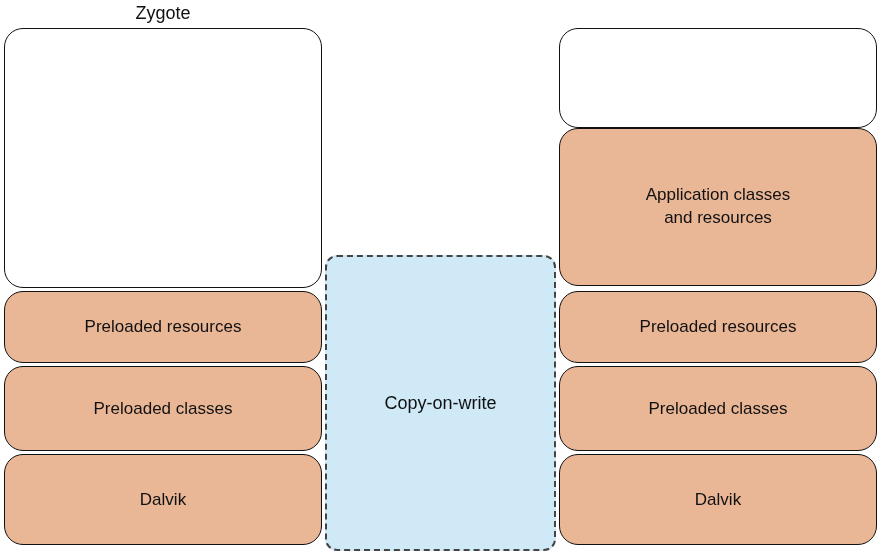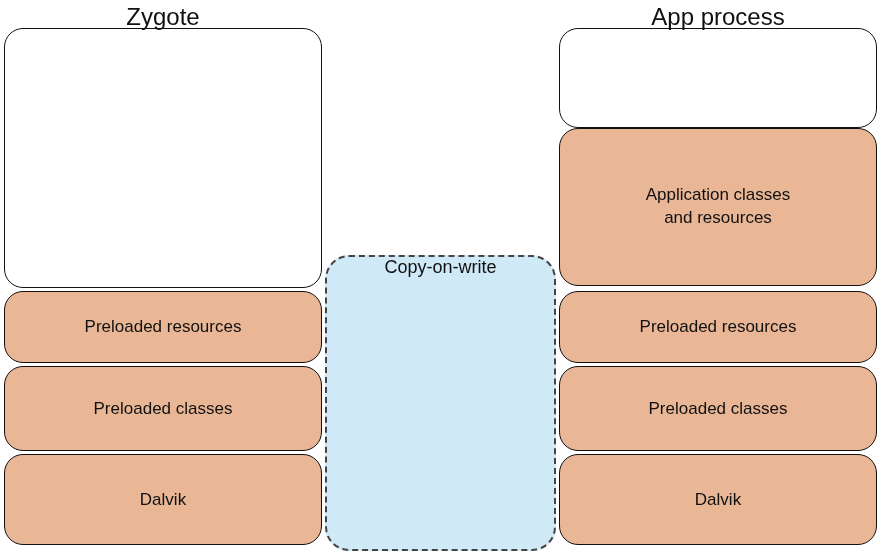--- a/index.html
+++ b/index.html
@@ -11,21 +11,21 @@
   .canvas {
     position: relative;
     width: 881px;
     height: 558px;
     background: #ffffff;
     overflow: hidden;
   }
   .col-title {
     position: absolute;
     top: 3px;
-    font-size: 24px;
+    font-size: 18px;
     text-align: center;
     z-index: 3;
   }
   .box {
     position: absolute;
     border: 1.5px solid #111111;
     border-radius: 19px;
     display: flex;
     align-items: center;
     justify-content: center;
@@ -37,23 +37,23 @@
   .salmon { background: #e9b696; }
   .pre-line { white-space: pre-line; line-height: 1.35; }
   .cow {
     position: absolute;
     left: 325px;
     top: 255px;
     width: 231px;
     height: 296px;
     background: #cfe9f7;
     border: 2px dashed #444444;
-    border-radius: 24px;
+    border-radius: 12px;
     display: flex;
-    align-items: flex-start;
+    align-items: center;
     justify-content: center;
     font-size: 18px;
     z-index: 1;
   }
 
   
   .z-title { left: 4px;  width: 318px; }
   .z-empty { left: 4px;  top: 28px;  width: 318px; height: 260px; }
   .z-r1    { left: 4px;  top: 291px; width: 318px; height: 72px; }
   .z-r2    { left: 4px;  top: 366px; width: 318px; height: 85px; }
@@ -85,21 +85,20 @@
   </div>
 
   <div class="box salmon z-r2">
     <span>Preloaded classes</span>
   </div>
 
   <div class="box salmon z-r3">
     <span>Dalvik</span>
   </div>
 
-  <div class="col-title a-title">App process</div>
 
   <div class="box a-empty"></div>
 
   <div class="box salmon a-app">
     <span class="pre-line">Application classes
 and resources</span>
   </div>
 
   <div class="box salmon a-r1">
     <span>Preloaded resources</span>

